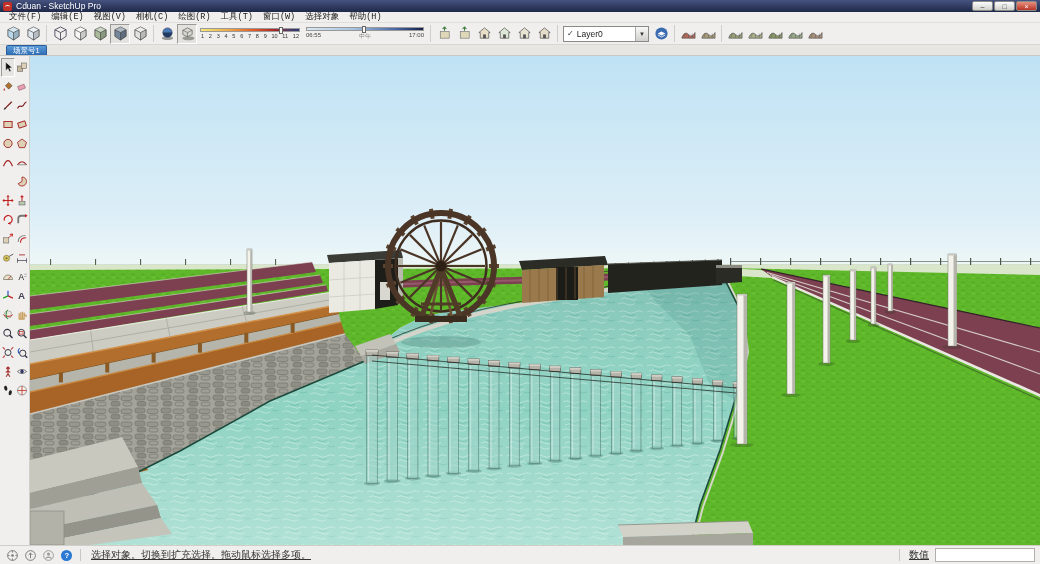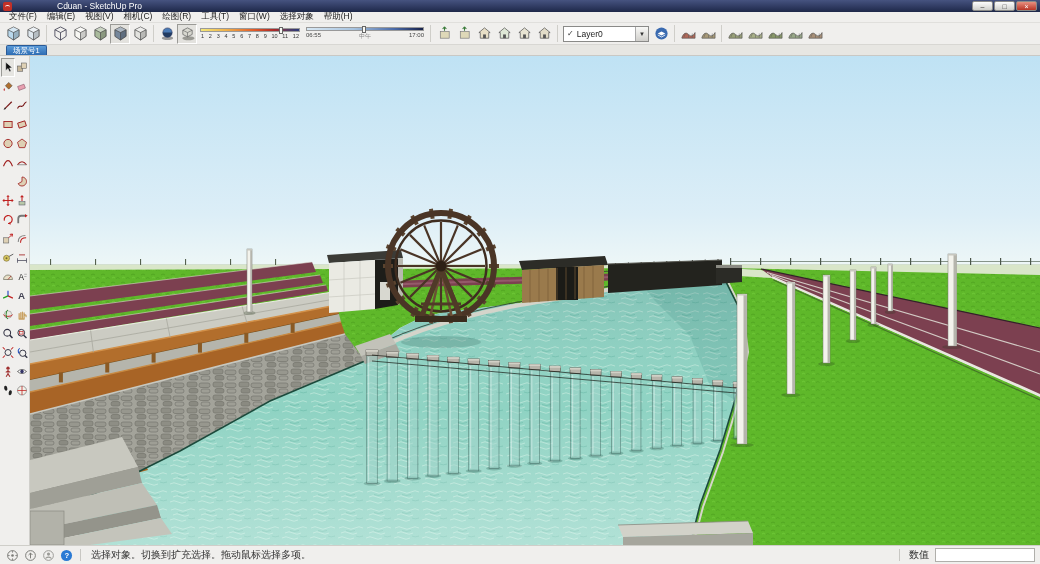--- a/index.html
+++ b/index.html
@@ -1,26 +1,26 @@
 <!DOCTYPE html>
 <html><head>
 <meta charset="utf-8">
 <style>
 *{box-sizing:border-box;margin:0;padding:0;}
 body{margin:0;background:#777;font-family:"Liberation Sans","DejaVu Sans",sans-serif;}
 .win{position:relative;width:1040px;height:564px;background:#ebeae6;overflow:hidden;}
 .titlebar{height:12px;background:linear-gradient(#465380,#1e2849);display:flex;align-items:center;padding:0 3px;color:#fff;font-size:8.5px;}
 .logo{width:9px;height:9px;background:#c23028;border-radius:2px;margin-right:4px;position:relative;flex:none;}
 .logo::after{content:"";position:absolute;left:2px;top:3px;width:5px;height:3px;border-top:1.5px solid #fff;border-radius:50%;}
-.title-text{white-space:nowrap;margin-left:41px;}
+.title-text{white-space:nowrap;}
 .win-controls{margin-left:auto;display:flex;gap:1px;}
 .wc{width:21px;height:10px;font-size:7px;line-height:9px;text-align:center;color:#333;background:linear-gradient(#fdfdfd,#cfcfcb);border:1px solid #8a8a88;border-radius:2px;}
 .wc.close{background:linear-gradient(#e89080,#b83426);color:#fff;}
 .menubar{height:11px;background:#f0efed;display:flex;align-items:center;font-size:8.5px;color:#222;padding-left:4px;border-bottom:1px solid #e0dfdc;}
-.menu-item{padding:0 5px;white-space:nowrap;cursor:default;}
+.menu-item{padding:0 5px;white-space:nowrap;cursor:default;font-family:Liberation Mono, monospace;}
 .toolbar{height:22px;background:#f0efed;display:flex;align-items:center;padding:0 3px;border-bottom:1px solid #d8d7d3;}
 .tb-btn{width:20px;height:20px;display:flex;align-items:center;justify-content:center;border:1px solid transparent;flex:none;}
 .tb-btn.pressed{border-color:#9a9a96 #fff #fff #9a9a96;background:#e3e2de;}
 .tb-sep{width:1px;height:17px;background:#cfcec9;margin:0 3px;flex:none;}
 .slider{display:flex;flex-direction:column;justify-content:center;margin:0 3px;flex:none;}
 .sl-bar{position:relative;height:4px;border:1px solid #999;background:#ddd;}
 .date-bar{background:linear-gradient(90deg,#f4e878 0%,#f0b24a 25%,#e05828 55%,#a82828 75%,#5a3a60 88%,#2a3a7a 100%);}
 .time-bar{background:linear-gradient(90deg,#d8e8f4 0%,#a8c4e0 40%,#4a6aa8 75%,#16214a 100%);}
 .sl-thumb{position:absolute;top:-2px;width:4px;height:7px;background:#f8f8f4;border:1px solid #666;}
 .sl-ticks{display:flex;justify-content:space-between;font-size:5.5px;color:#333;margin-top:1px;padding:0 1px;}
@@ -33,21 +33,21 @@
 .combo .dd{margin-left:auto;width:13px;height:14px;background:linear-gradient(#f8f8f6,#d0cfcb);border-left:1px solid #aaa;text-align:center;font-size:6px;line-height:14px;color:#333;}
 .tabstrip{height:11px;background:#e7e6e2;display:flex;align-items:flex-end;padding-left:6px;border-bottom:1px solid #c9c8c4;}
 .scene-tab{height:10px;background:linear-gradient(#5b9bd8,#2e6cb3);color:#fff;font-size:7.5px;line-height:10px;padding:0 6px;border:1px solid #2a5a97;border-bottom:none;border-radius:2px 2px 0 0;white-space:nowrap;}
 .main{position:relative;height:489px;display:flex;}
 .palette{width:30px;background:#f0efed;border-right:1px solid #d0cfcb;padding-top:2px;flex:none;}
 .pal-row{display:flex;justify-content:center;}
 .pal-btn{width:14px;height:19px;display:flex;align-items:center;justify-content:center;border:1px solid transparent;}
 .pal-btn.pressed{border-color:#9a9a96 #fff #fff #9a9a96;background:#e6e5e1;}
 .viewport{flex:1;position:relative;overflow:hidden;}
 .viewport svg{display:block;}
-.statusbar{height:19px;background:#f0efed;border-top:1px solid #cfcec9;display:flex;align-items:center;font-size:10px;color:#333;padding:0 5px;gap:3px;}
+.statusbar{height:19px;background:#f0efed;border-top:1px solid #cfcec9;display:flex;align-items:center;font-size:10px;color:#333;padding:0 5px;gap:3px;text-decoration:underline;}
 .sb-icon{width:15px;height:15px;display:flex;align-items:center;justify-content:center;}
 .sb-sep{width:1px;height:12px;background:#c8c7c3;margin:0 3px;}
 .sb-hint{margin-left:4px;white-space:nowrap;}
 .sb-right{margin-left:auto;display:flex;align-items:center;gap:6px;}
 .measure-box{width:100px;height:14px;background:#fff;border:1px solid #b0afab;font-size:9px;padding:0 2px;}
 </style>
 </head>
 <body>
 
 <svg width="0" height="0" style="position:absolute" aria-hidden="true">

